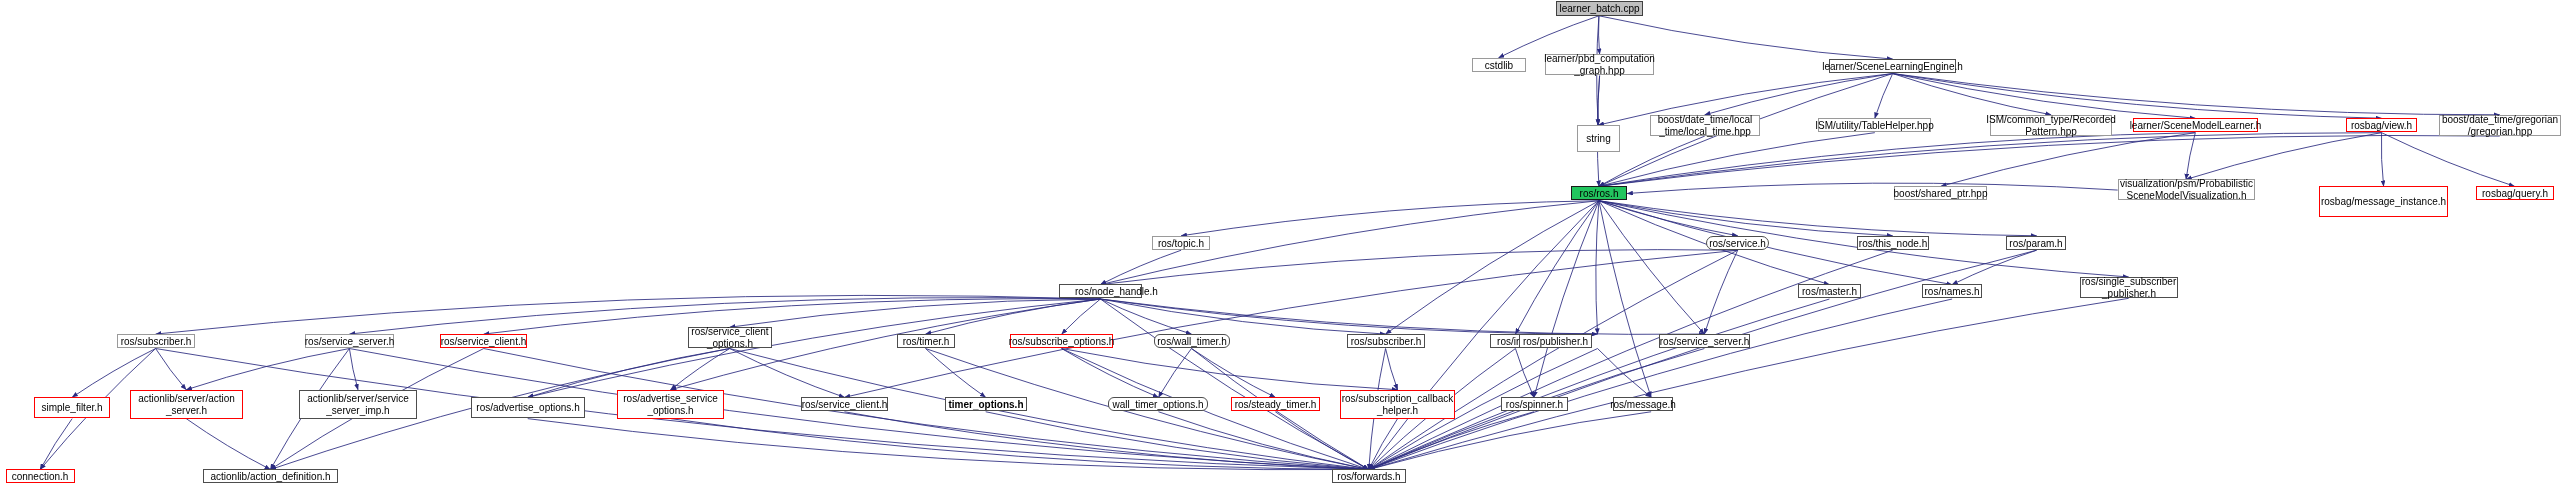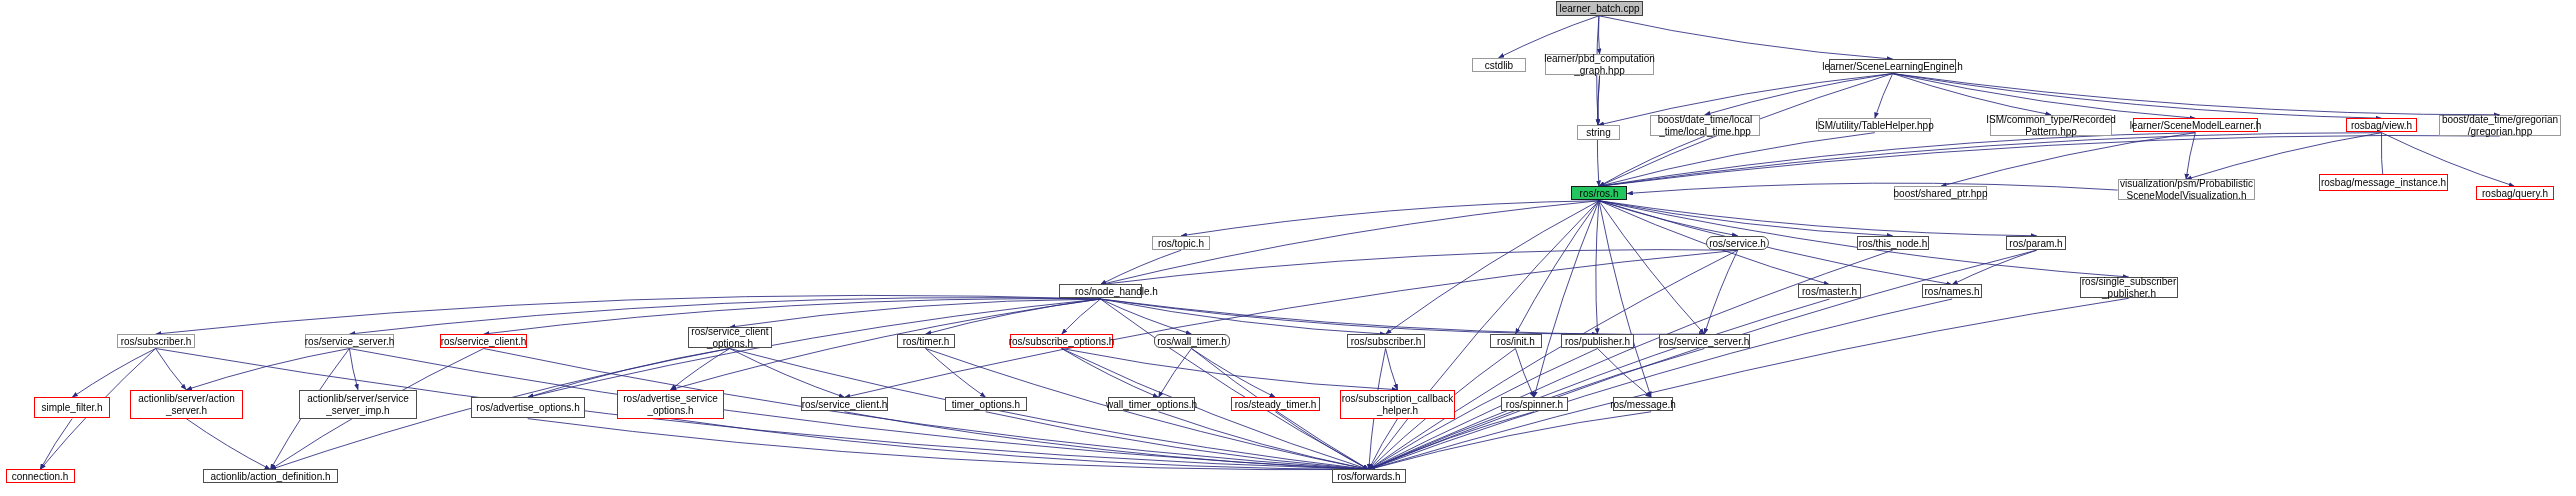--- a/index.html
+++ b/index.html
@@ -151,68 +151,68 @@
         <path d="M2232.5,599 Q2109.31,632.5825 1992,683" marker-end="url(#ah)"></path>
         <path d="M1062,507 Q721.59,571.6025 393.5,683" marker-end="url(#ah)"></path>
       </g>
   </svg>
   <div id="node-layer">
       <div class="node root" style="left: 1556px; top: 1.4px; width: 87px; height: 14.4px;">learner_batch.cpp</div>
       <div class="node grey" style="left: 1472px; top: 58px; width: 54px; height: 14.4px;">cstdlib</div>
       <div class="node grey" style="left: 1545px; top: 54px; width: 109px; height: 21px;">learner/pbd_computation
 _graph.hpp</div>
       <div class="node dark" style="left: 1829px; top: 59px; width: 127px; height: 14.4px;">learner/SceneLearningEngine.h</div>
-      <div class="node grey" style="left: 1577px; top: 125px; width: 43px; height: 15px;">string</div>
+      <div class="node grey" style="left: 1577px; top: 125px; width: 43px; height: 27px;">string</div>
       <div class="node grey" style="left: 1650px; top: 115px; width: 110px; height: 21px;">boost/date_time/local
 _time/local_time.hpp</div>
       <div class="node grey" style="left: 1818px; top: 118px; width: 113px; height: 14.4px;">ISM/utility/TableHelper.hpp</div>
       <div class="node grey" style="left: 1990px; top: 115px; width: 122px; height: 21px;">ISM/common_type/Recorded
 Pattern.hpp</div>
       <div class="node red" style="left: 2133px; top: 118px; width: 125px; height: 14.4px;">learner/SceneModelLearner.h</div>
       <div class="node red" style="left: 2346px; top: 118px; width: 71px; height: 14.4px;">rosbag/view.h</div>
       <div class="node grey" style="left: 2439px; top: 115px; width: 122px; height: 21px;">boost/date_time/gregorian
 /gregorian.hpp</div>
       <div class="node current" style="left: 1571px; top: 186px; width: 56px; height: 14.4px;">ros/ros.h</div>
       <div class="node grey" style="left: 1894px; top: 186px; width: 93px; height: 14.4px;">boost/shared_ptr.hpp</div>
       <div class="node grey" style="left: 2118px; top: 179px; width: 137px; height: 21px;">visualization/psm/Probabilistic
 SceneModelVisualization.h</div>
-      <div class="node red" style="left: 2319px; top: 174px; width: 129px; height: 17px;">rosbag/message_instance.h</div>
+      <div class="node red" style="left: 2319px; top: 186px; width: 129px; height: 31px;">rosbag/message_instance.h</div>
       <div class="node red" style="left: 2476px; top: 186px; width: 78px; height: 14.4px;">rosbag/query.h</div>
       <div class="node grey" style="left: 1152px; top: 236px; width: 58px; height: 14.4px;">ros/topic.h</div>
       <div class="node dark" style="left: 1706px; top: 236px; width: 63px; height: 14.4px; border-radius: 7px;">ros/service.h</div>
       <div class="node dark" style="left: 1857px; top: 236px; width: 72px; height: 14.4px;">ros/this_node.h</div>
       <div class="node dark" style="left: 2006px; top: 236px; width: 60px; height: 14.4px;">ros/param.h</div>
       <div class="node dark" style="left: 1059px; top: 284px; width: 83px; height: 14.4px; padding-left: 34px;">ros/node_handle.h</div>
       <div class="node dark" style="left: 1798px; top: 284px; width: 63px; height: 14.4px;">ros/master.h</div>
       <div class="node dark" style="left: 1922px; top: 284px; width: 60px; height: 14.4px;">ros/names.h</div>
       <div class="node dark" style="left: 2080px; top: 277px; width: 98px; height: 21px;">ros/single_subscriber
 _publisher.h</div>
       <div class="node grey" style="left: 117px; top: 334px; width: 78px; height: 14.4px;">ros/subscriber.h</div>
       <div class="node grey" style="left: 305px; top: 334px; width: 89px; height: 14.4px;">ros/service_server.h</div>
       <div class="node red" style="left: 440px; top: 334px; width: 87px; height: 14.4px;">ros/service_client.h</div>
       <div class="node dark" style="left: 688px; top: 327px; width: 84px; height: 21px;">ros/service_client
 _options.h</div>
       <div class="node dark" style="left: 897px; top: 334px; width: 58px; height: 14.4px;">ros/timer.h</div>
       <div class="node red" style="left: 1010px; top: 334px; width: 103px; height: 14.4px;">ros/subscribe_options.h</div>
       <div class="node dark" style="left: 1154px; top: 334px; width: 76px; height: 14.4px; border-radius: 6px;">ros/wall_timer.h</div>
       <div class="node dark" style="left: 1347px; top: 334px; width: 78px; height: 14.4px;">ros/subscriber.h</div>
       <div class="node dark" style="left: 1490px; top: 334px; width: 52px; height: 14.4px;">ros/init.h</div>
-      <div class="node dark" style="left: 1561px; top: 334px; width: 73px; height: 14.4px;">ros/publisher.h</div>
+      <div class="node dark" style="left: 1519px; top: 334px; width: 73px; height: 14.4px;">ros/publisher.h</div>
       <div class="node dark" style="left: 1659px; top: 334px; width: 91px; height: 14.4px;">ros/service_server.h</div>
       <div class="node red" style="left: 34px; top: 397px; width: 76px; height: 21px;">simple_filter.h</div>
       <div class="node red" style="left: 130px; top: 390px; width: 113px; height: 29px;">actionlib/server/action
 _server.h</div>
       <div class="node dark" style="left: 299px; top: 390px; width: 118px; height: 29px;">actionlib/server/service
 _server_imp.h</div>
       <div class="node dark" style="left: 471px; top: 397px; width: 114px; height: 21px;">ros/advertise_options.h</div>
       <div class="node red" style="left: 617px; top: 390px; width: 107px; height: 29px;">ros/advertise_service
 _options.h</div>
       <div class="node dark" style="left: 801px; top: 397px; width: 87px; height: 14.4px;">ros/service_client.h</div>
-      <div class="node dark" style="left: 945px; top: 397px; width: 82px; height: 14.4px;">timer_options.h</div>
-      <div class="node dark" style="left: 1108px; top: 397px; width: 87px; height: 14.4px;">wall_timer_options.h</div>
+      <div class="node dark" style="left: 945px; top: 397px; width: 82px; height: 14.4px; font-weight: bold;">timer_options.h</div>
+      <div class="node dark" style="left: 1108px; top: 397px; width: 100px; height: 14.4px; border-radius: 6px;">wall_timer_options.h</div>
       <div class="node red" style="left: 1231px; top: 397px; width: 89px; height: 14.4px;">ros/steady_timer.h</div>
       <div class="node red" style="left: 1340px; top: 390px; width: 115px; height: 29px;">ros/subscription_callback
 _helper.h</div>
       <div class="node dark" style="left: 1501px; top: 397px; width: 67px; height: 14.4px;">ros/spinner.h</div>
       <div class="node dark" style="left: 1613px; top: 397px; width: 60px; height: 14.4px;">ros/message.h</div>
       <div class="node red" style="left: 5.5px; top: 469px; width: 69px; height: 14.4px;">connection.h</div>
       <div class="node dark" style="left: 203px; top: 469px; width: 135px; height: 14.4px;">actionlib/action_definition.h</div>
       <div class="node dark" style="left: 1332px; top: 469px; width: 74px; height: 14.4px;">ros/forwards.h</div>
     </div>
 </div>

